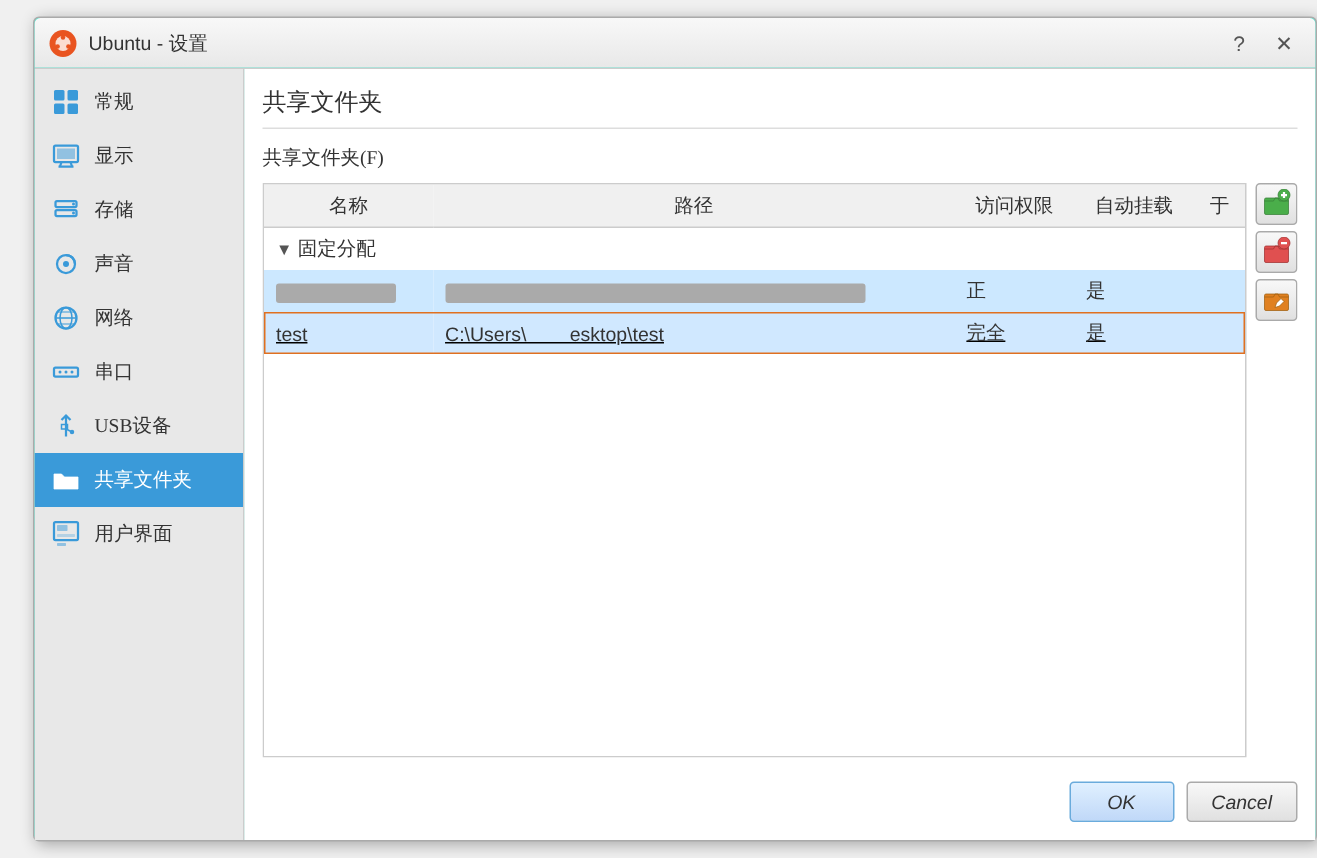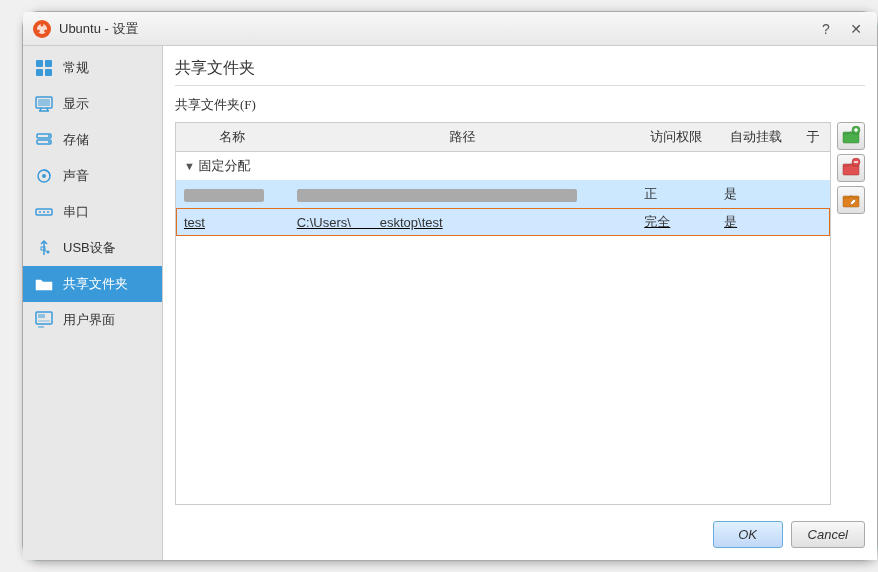--- a/index.html
+++ b/index.html
@@ -13,21 +13,21 @@
       width: 878px;
       height: 572px;
       overflow: hidden;
     }
 
     .window {
       width: 860px;
       height: 550px;
       background: #5eead4;
       border: 1px solid #aaa;
-      border-radius: 16px;
+      border-radius: 4px;
       box-shadow: 2px 2px 10px rgba(0,0,0,0.3);
       display: flex;
       flex-direction: column;
       margin-left: 22px;
     }
 
     .title-bar {
       background: linear-gradient(to bottom, #f8f8f8, #e8e8e8);
       border-bottom: 1px solid #ccc;
       padding: 6px 10px;
@@ -76,20 +76,21 @@
     }
 
     
     .sidebar {
       width: 140px;
       background: #e8e8e8;
       border-right: 1px solid #ccc;
       display: flex;
       flex-direction: column;
       padding: 4px 0;
+      font-family: Liberation Serif, serif;
     }
 
     .sidebar-item {
       display: flex;
       align-items: center;
       gap: 8px;
       padding: 7px 10px;
       cursor: pointer;
       color: #333;
       font-size: 13px;
@@ -329,20 +330,32 @@
         <div class="sidebar-icon">
           <svg width="20" height="20" viewBox="0 0 20 20">
             <circle cx="10" cy="10" r="6" fill="none" stroke="#3a9ad9" stroke-width="1.5"></circle>
             <circle cx="10" cy="10" r="2" fill="#3a9ad9"></circle>
             <path d="M10 4 A6 6 0 0 1 16 10" stroke="#3a9ad9" stroke-width="1.5" fill="none"></path>
           </svg>
         </div>
         <span>声音</span>
       </div>
 
+      <div class="sidebar-item">
+        <div class="sidebar-icon">
+          <svg width="20" height="20" viewBox="0 0 20 20">
+            <circle cx="10" cy="10" r="7" fill="none" stroke="#3a9ad9" stroke-width="1.5"></circle>
+            <ellipse cx="10" cy="10" rx="4" ry="7" fill="none" stroke="#3a9ad9" stroke-width="1"></ellipse>
+            <line x1="3" y1="10" x2="17" y2="10" stroke="#3a9ad9" stroke-width="1"></line>
+            <line x1="4" y1="6" x2="16" y2="6" stroke="#3a9ad9" stroke-width="0.8"></line>
+            <line x1="4" y1="14" x2="16" y2="14" stroke="#3a9ad9" stroke-width="0.8"></line>
+          </svg>
+        </div>
+        <span>网络</span>
+      </div>
 
       <div class="sidebar-item">
         <div class="sidebar-icon">
           <svg width="20" height="20" viewBox="0 0 20 20">
             <rect x="2" y="7" width="16" height="6" rx="1" fill="none" stroke="#3a9ad9" stroke-width="1.5"></rect>
             <circle cx="6" cy="10" r="1" fill="#3a9ad9"></circle>
             <circle cx="10" cy="10" r="1" fill="#3a9ad9"></circle>
             <circle cx="14" cy="10" r="1" fill="#3a9ad9"></circle>
           </svg>
         </div>

